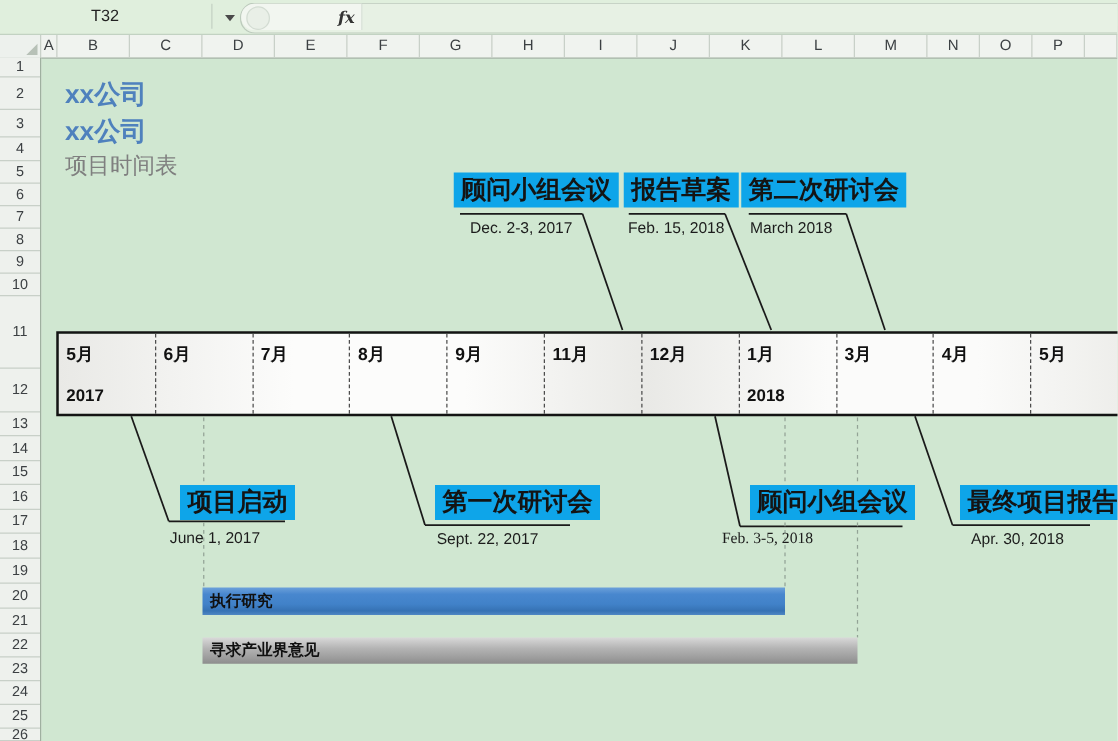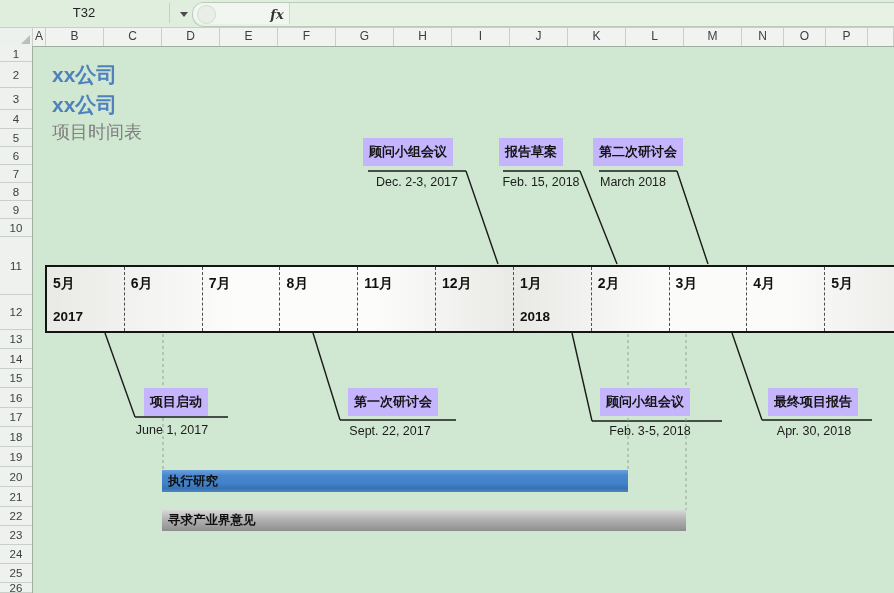--- a/index.html
+++ b/index.html
@@ -33,21 +33,21 @@
 
   .band{position:absolute;left:45px;top:265px;width:859px;height:68px;box-sizing:border-box;border:2px solid #141414;display:flex;z-index:3;
         background:linear-gradient(90deg,#e9e9e6 0%,#fcfcfb 22%,#fcfcfb 38%,#e9e9e6 55%,#fbfbfa 72%,#fbfbfa 86%,#ededea 100%);}
   .mcell{flex:1 1 0;position:relative;box-sizing:border-box;border-right:1px dashed #4d4d4d;}
   .mcell:last-child{border-right:none;}
   .mlabel{position:absolute;left:6px;top:8px;font-size:14px;font-weight:bold;color:#111;white-space:nowrap;}
   .myear{position:absolute;left:6px;bottom:7px;font-size:13.5px;font-weight:bold;color:#111;}
 
   svg.lines{position:absolute;left:0;top:0;z-index:2;pointer-events:none;}
 
-  .callout{position:absolute;height:28px;line-height:28px;padding:0 6px;background:#c4b5fd;color:#141414;font-size:13px;font-weight:bold;white-space:nowrap;z-index:4;}
+  .callout{position:absolute;height:28px;line-height:28px;padding:0 6px;background:#0ea5e9;color:#141414;font-size:20px;font-weight:bold;white-space:nowrap;z-index:4;}
   .mdate{position:absolute;transform:translate(-50%,-50%);font-size:12.5px;color:#1c1c1c;white-space:nowrap;z-index:4;}
 
   .gbar{position:absolute;z-index:4;display:flex;align-items:center;}
   .gbar .blabel{font-size:12.5px;font-weight:bold;color:#101010;padding-left:6px;white-space:nowrap;}
   .bar-blue{background:linear-gradient(180deg,#6ba0da 0%,#4887ce 25%,#4182c9 60%,#3672b4 85%,#4f87c4 100%);}
   .bar-gray{background:linear-gradient(180deg,#d9d9d9 0%,#b5b5b5 40%,#9b9b9b 80%,#8d8d8d 100%);}
 </style>
 </head>
 <body>
 
@@ -149,31 +149,31 @@
       <div class="mcell">
         <div class="mlabel">6月</div>
       </div>
       <div class="mcell">
         <div class="mlabel">7月</div>
       </div>
       <div class="mcell">
         <div class="mlabel">8月</div>
       </div>
       <div class="mcell">
+        <div class="mlabel">9月</div>
+      </div>
+      <div class="mcell">
         <div class="mlabel">11月</div>
       </div>
       <div class="mcell">
         <div class="mlabel">12月</div>
       </div>
       <div class="mcell">
         <div class="mlabel">1月</div>
         <div class="myear">2018</div>
-      </div>
-      <div class="mcell">
-        <div class="mlabel">2月</div>
       </div>
       <div class="mcell">
         <div class="mlabel">3月</div>
       </div>
       <div class="mcell">
         <div class="mlabel">4月</div>
       </div>
       <div class="mcell">
         <div class="mlabel">5月</div>
       </div>
@@ -183,21 +183,21 @@
     <div class="mdate" style="left: 417px; top: 182px;">Dec. 2-3, 2017</div>
     <div class="callout" style="left: 499px; top: 138px;">报告草案</div>
     <div class="mdate" style="left: 541px; top: 182px;">Feb. 15, 2018</div>
     <div class="callout" style="left: 593px; top: 138px;">第二次研讨会</div>
     <div class="mdate" style="left: 633px; top: 182px;">March 2018</div>
     <div class="callout" style="left: 144px; top: 388px;">项目启动</div>
     <div class="mdate" style="left: 172px; top: 430px;">June 1, 2017</div>
     <div class="callout" style="left: 348px; top: 388px;">第一次研讨会</div>
     <div class="mdate" style="left: 390px; top: 431px;">Sept. 22, 2017</div>
     <div class="callout" style="left: 600px; top: 388px;">顾问小组会议</div>
-    <div class="mdate" style="left: 650px; top: 431px;">Feb. 3-5, 2018</div>
+    <div class="mdate" style="left: 614px; top: 431px; font-family: Liberation Serif, serif;">Feb. 3-5, 2018</div>
     <div class="callout" style="left: 768px; top: 388px;">最终项目报告</div>
     <div class="mdate" style="left: 814px; top: 431px;">Apr. 30, 2018</div>
     <div class="gbar bar-gray" style="left: 162px; top: 510px; width: 524px; height: 21px;">
       <div class="blabel">寻求产业界意见</div>
     </div>
     <div class="gbar bar-blue" style="left: 162px; top: 470px; width: 466px; height: 22px;">
       <div class="blabel">执行研究</div>
     </div>
   </div>
 

